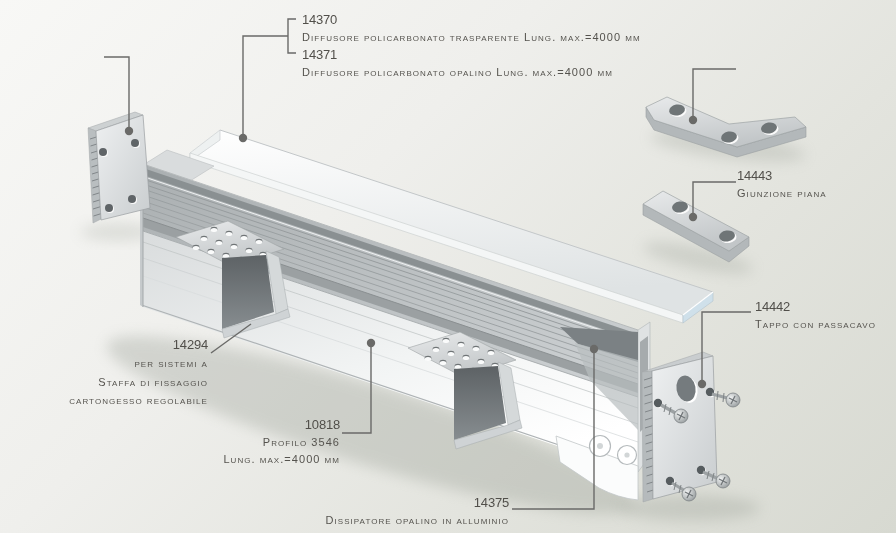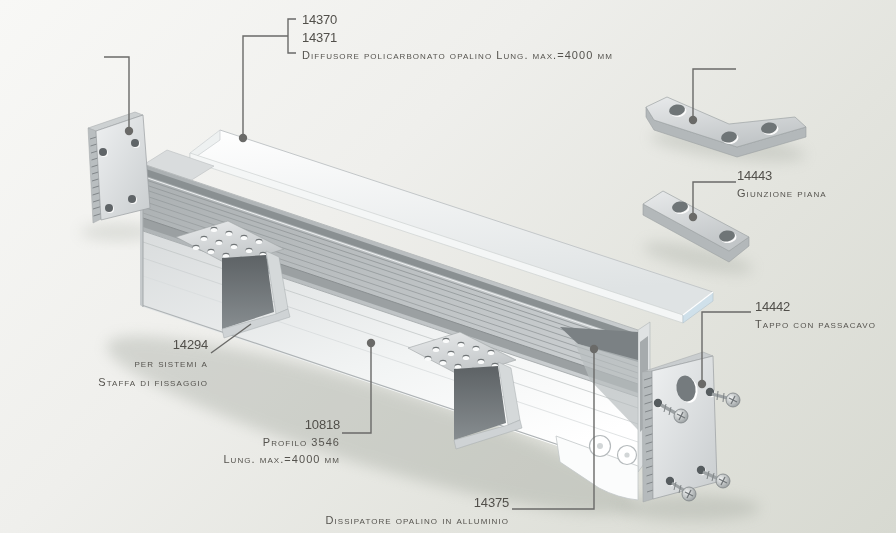--- a/index.html
+++ b/index.html
@@ -297,39 +297,41 @@
     <circle cx="693" cy="217" r="4.2"></circle>
     <circle cx="702" cy="384" r="4.2"></circle>
     <circle cx="371" cy="343" r="4.2"></circle>
     <circle cx="594" cy="349" r="4.2"></circle>
   </g>
 </svg>
 
 
 <div class="lbl" style="left:302px;top:11px;">
   <div class="code">14370</div>
+  <div class="sub">Diffusore policarbonato trasparente Lung. max.=4000 mm</div>
   <div class="code">14371</div>
   <div class="sub">Diffusore policarbonato opalino Lung. max.=4000 mm</div>
 </div>
 
 
 <div class="lbl" style="left:737px;top:167px;">
   <div class="code">14443</div>
   <div class="sub">Giunzione piana</div>
 </div>
 
 <div class="lbl" style="left:755px;top:298px;">
   <div class="code">14442</div>
   <div class="sub">Tappo con passacavo</div>
 </div>
 
 <div class="lbl right" style="right:688px;top:336px;">
   <div class="code">14294</div>
   <div class="sub" style="line-height:18.5px;">per sistemi a</div>
   <div class="sub" style="line-height:18.5px;">Staffa di fissaggio</div>
+  <div class="sub" style="line-height:18.5px;">cartongesso regolabile</div>
 </div>
 
 <div class="lbl right" style="right:556px;top:416px;">
   <div class="code">10818</div>
   <div class="sub">Profilo 3546</div>
   <div class="sub">Lung. max.=4000 mm</div>
 </div>
 
 <div class="lbl right" style="right:387px;top:494px;">
   <div class="code">14375</div>

